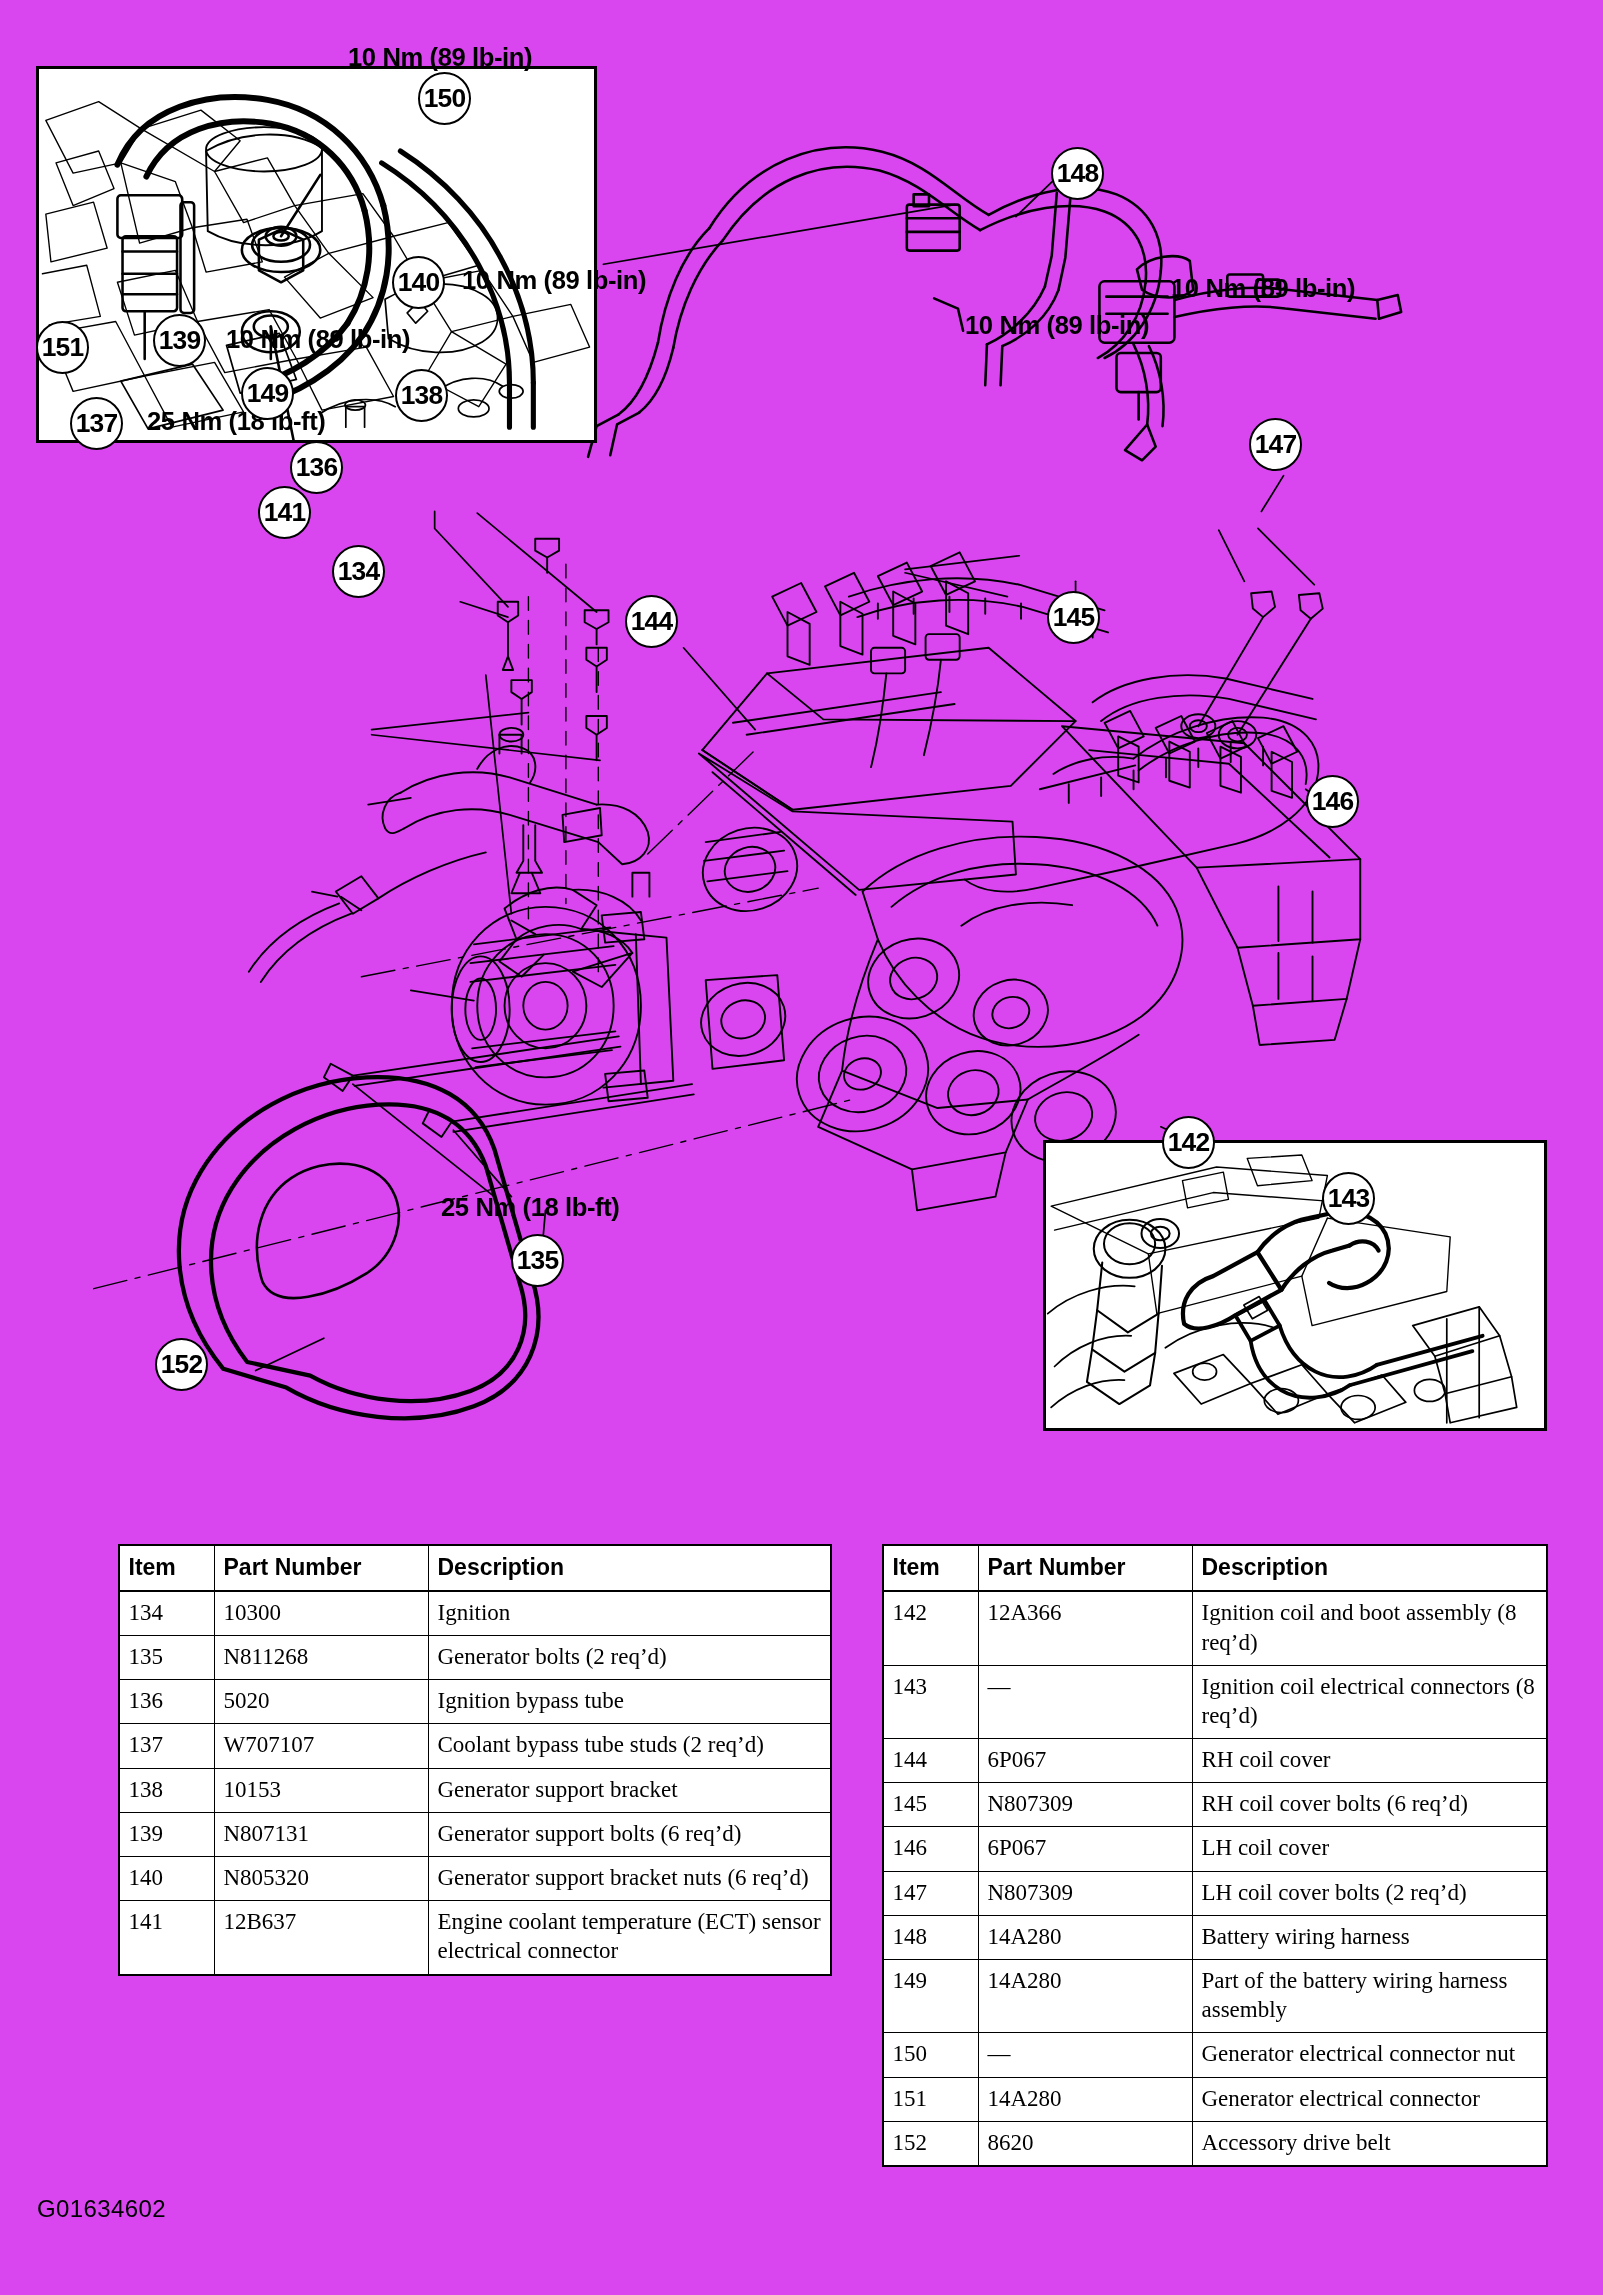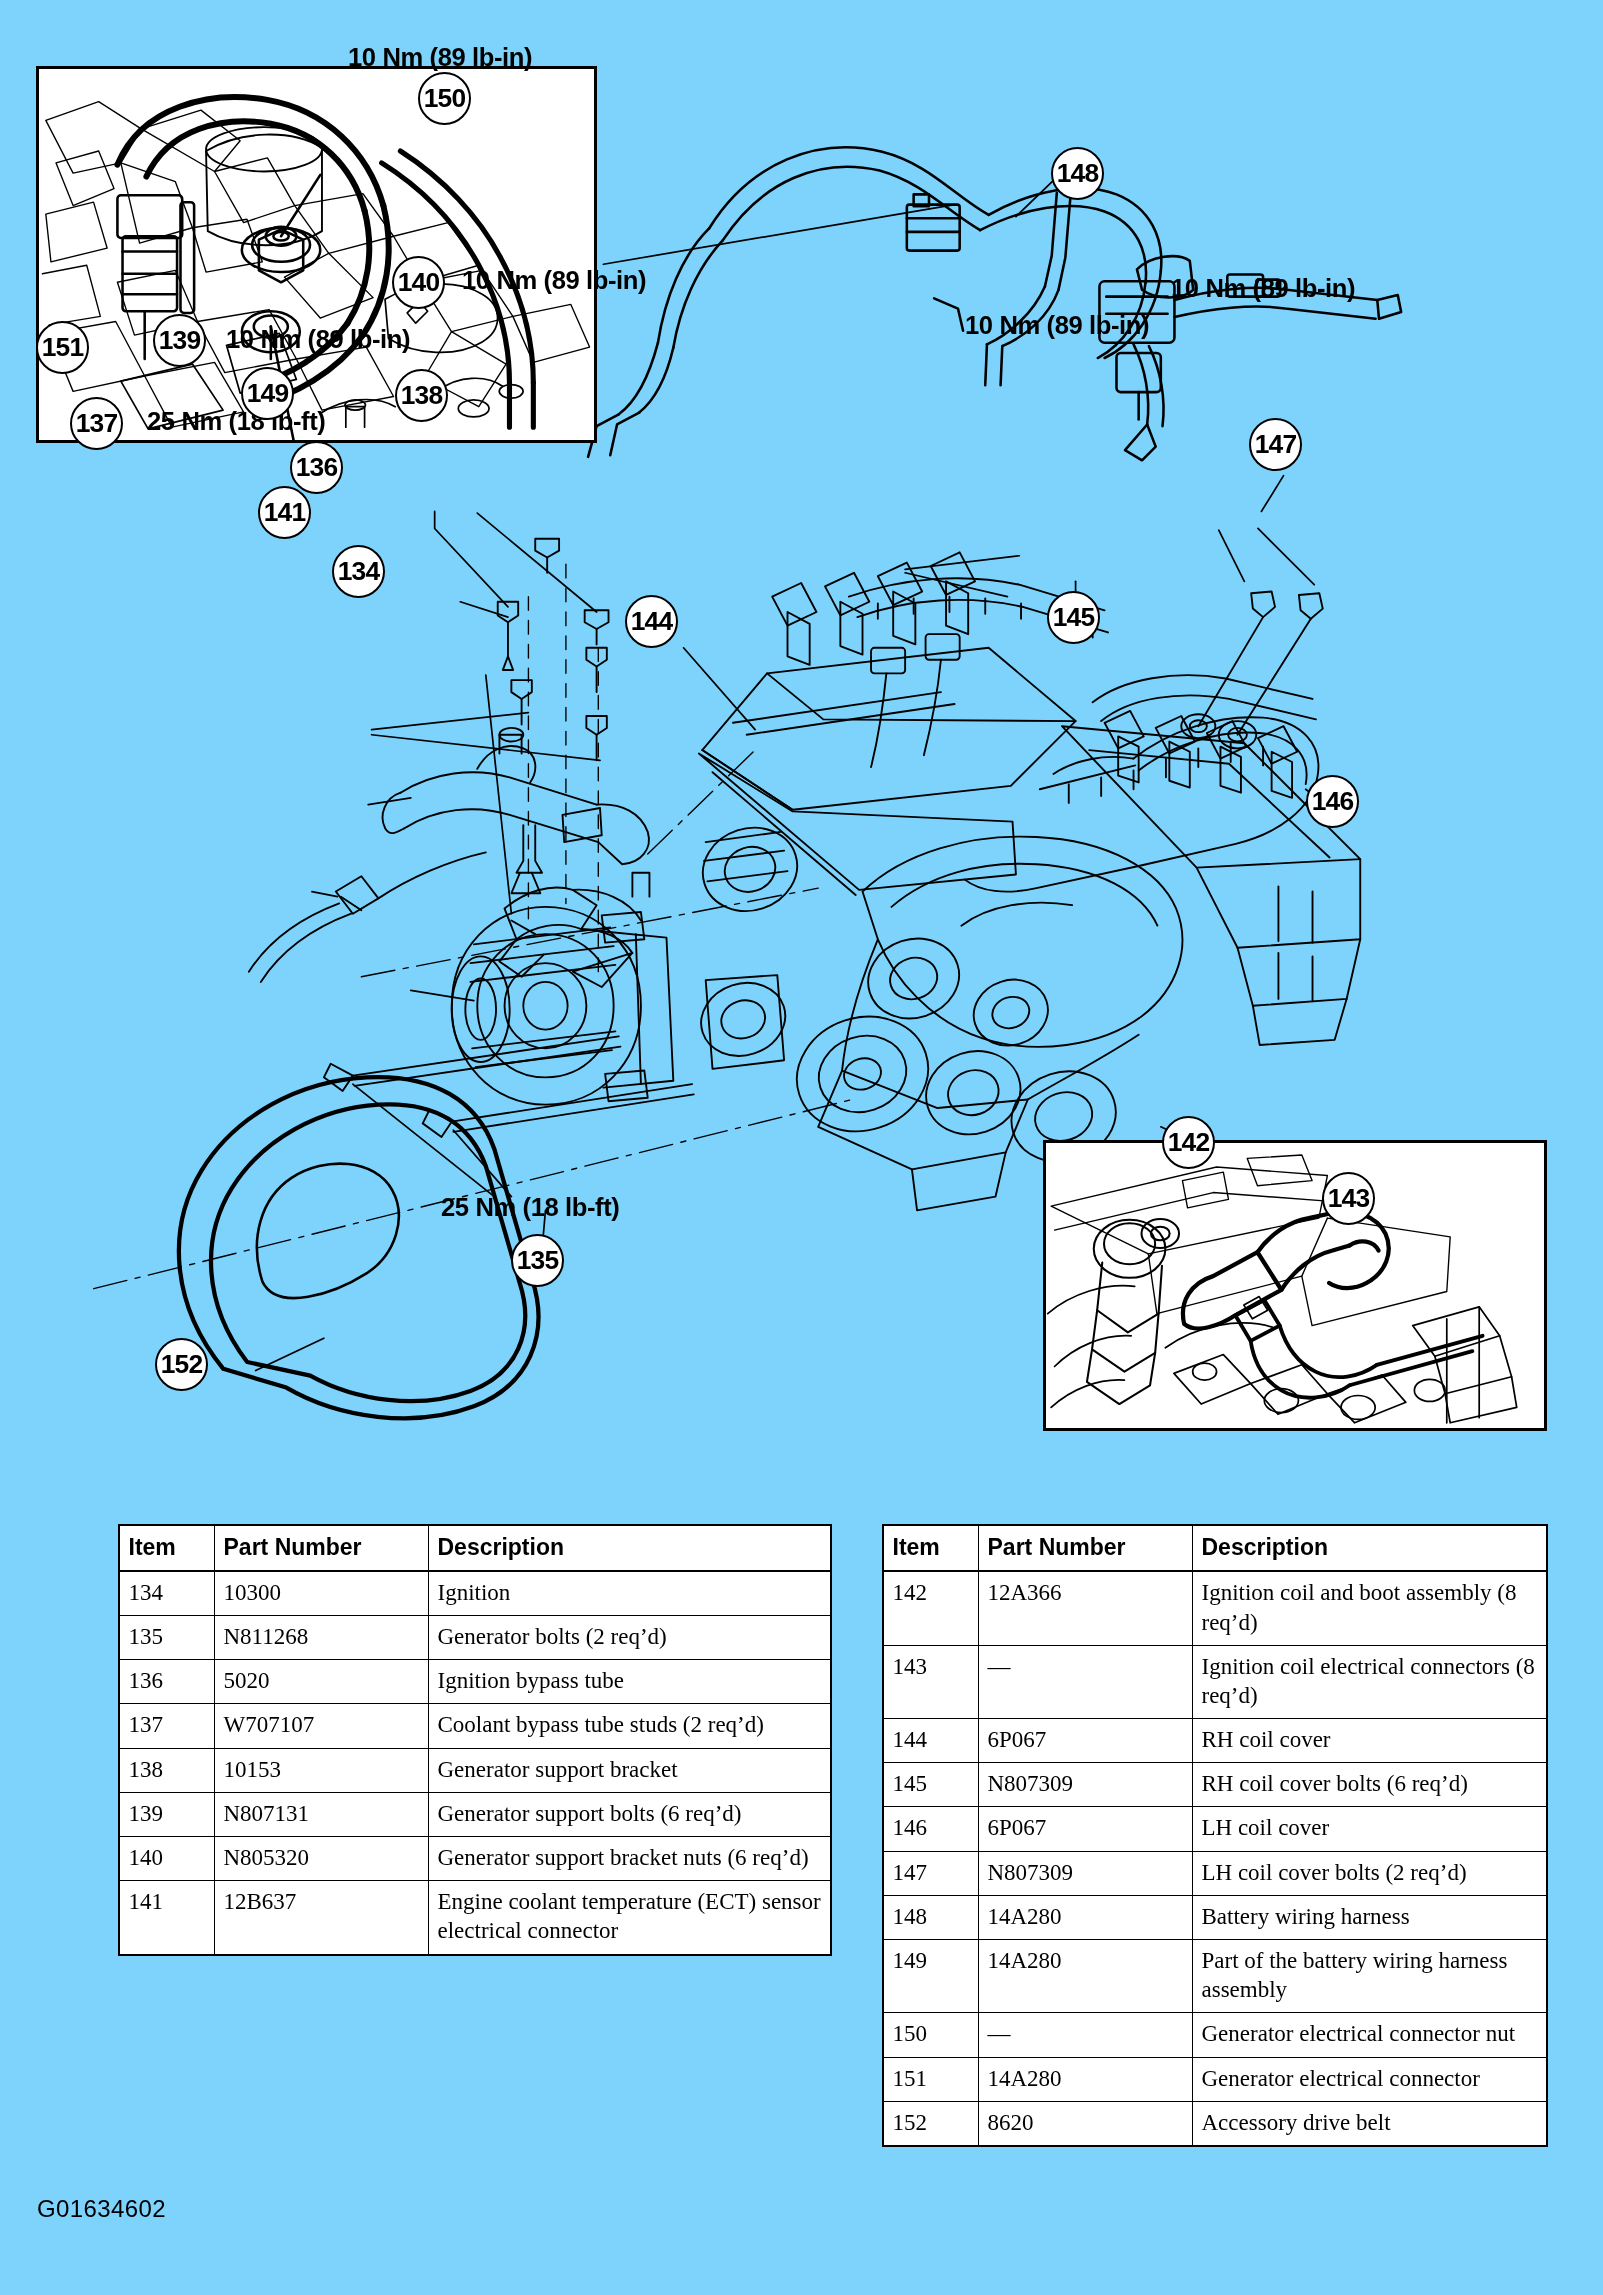--- a/index.html
+++ b/index.html
@@ -4,21 +4,21 @@
 <style>
   html,body{margin:0;padding:0;background:#fff;}
   body{
     font-family:"Liberation Sans",sans-serif;
     color:#000;
   }
   #page{
     position:relative;
     width:1604px;
     height:2295px;
-    background:#7dd3fc;
+    background:#d946ef;
     overflow:hidden;
   }
 
   
   #diagram{
     position:absolute;
     left:0;top:0;width:1604px;height:1449px;
   }
   #diagram svg{display:block;}
 
@@ -60,20 +60,21 @@
     z-index:20;
   }
 
   
   .parts-table{
     position:absolute;
     border-collapse:collapse;
     border:2.6px solid #000;
     background:#fff;
     table-layout:fixed;
+    margin-top:20px;
   }
   .parts-table th,
   .parts-table td{
     border:0.9px solid #000;
     padding:6px 8.5px 7.7px 8.5px;
     vertical-align:top;
     text-align:left;
   }
   .parts-table th{
     font-family:"Liberation Sans",sans-serif;

